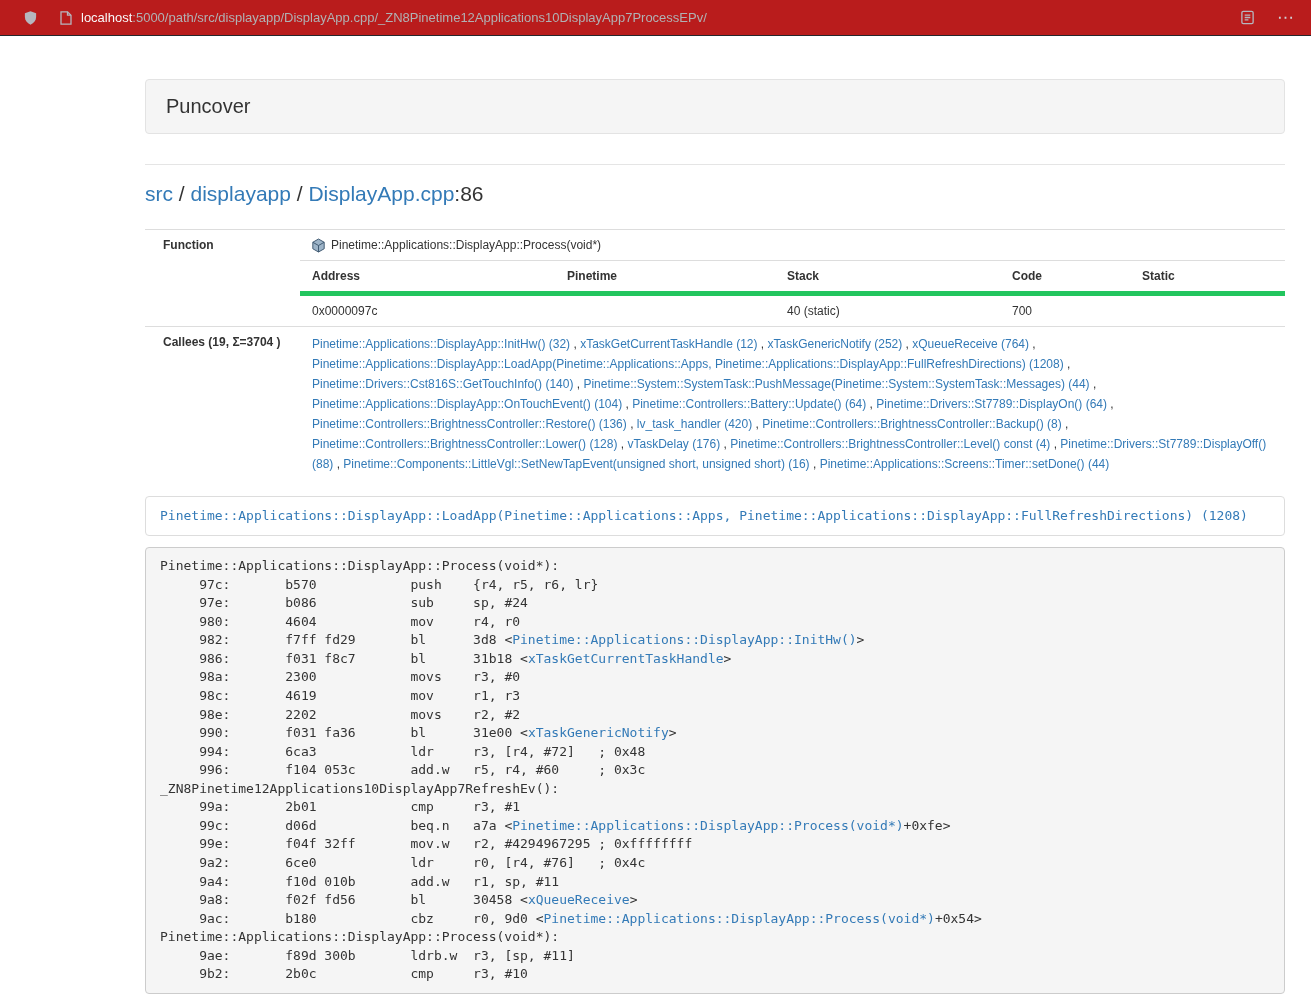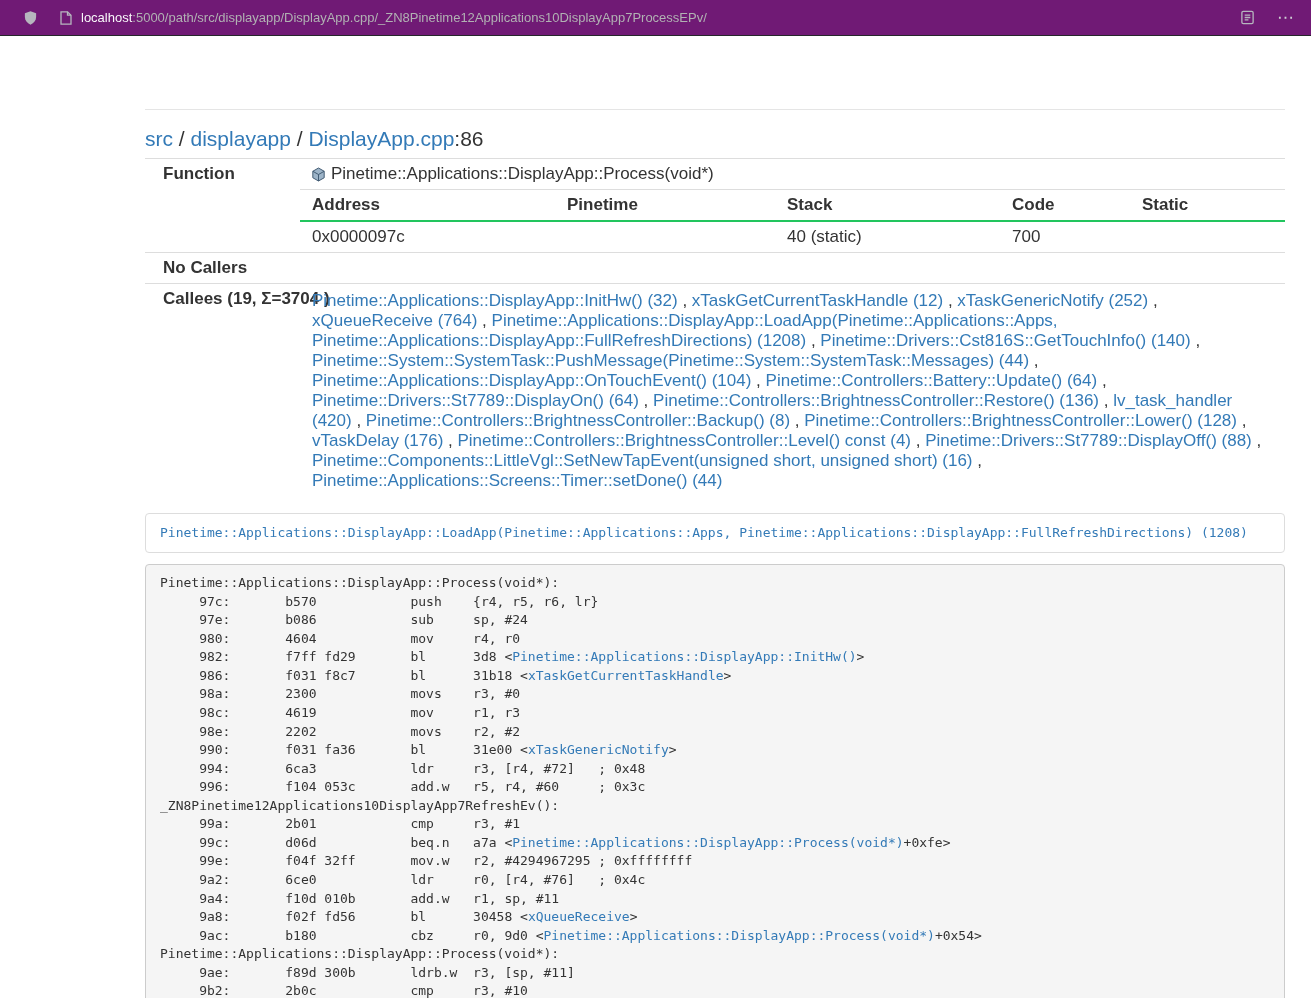--- a/index.html
+++ b/index.html
@@ -2,51 +2,51 @@
 <html style="--link-color: #337ab7;"><head>
 <meta charset="utf-8">
 <style>
   :root { --link-color:#337ab7; }
   * { margin:0; padding:0; box-sizing:border-box; }
   html, body { width:1311px; height:998px; overflow:hidden; }
   body { background:#fff; color:#333; font-family:"Liberation Sans", sans-serif; }
   a { color:var(--link-color); text-decoration:none; cursor:pointer; }
 
   
-  .browser-bar { height:36px; background:#701a75; border-bottom:1px solid #26262b; display:flex; align-items:center; }
+  .browser-bar { height:36px; background:#b91c1c; border-bottom:1px solid #26262b; display:flex; align-items:center; }
   .icon { display:inline-flex; align-items:center; }
   .shield-wrap { margin-left:23px; }
   .url-area { display:flex; align-items:center; margin-left:22px; flex:1; min-width:0; }
   .url-text { margin-left:9px; font-size:13px; color:#b1b1b3; white-space:nowrap; overflow:hidden; }
   .url-host { color:#f9f9fa; }
   .bar-actions { display:flex; align-items:center; margin-right:16px; }
   .reader-wrap { margin-right:22px; }
   .meatball { font-size:17px; color:#cfcfd4; line-height:1; letter-spacing:1px; }
 
   
   .container { width:1140px; margin-left:145px; padding-top:43px; }
   .title-panel { background:#f5f5f5; border:1px solid #e3e3e3; border-radius:4px; padding:15px 20px; }
   .title-text { font-size:20px; color:#333; }
   .divider { border:none; border-top:1px solid #e5e5e5; margin:30px 0 18px 0; }
   .breadcrumb { font-size:21px; line-height:21px; }
   .breadcrumb .sep { color:#333; }
 
   
-  .ftable { margin-top:9px; font-size:17px; }
+  .ftable { margin-top:25px; font-size:12px; }
   .trow { display:grid; grid-template-columns:155px 1fr; }
   .bordered { border-top:1px solid #ddd; }
   .cell { padding:5px 10px 5px 12px; line-height:20px; }
   .cell.th { font-weight:bold; padding-left:18px; padding-right:4px; white-space:nowrap; }
   .cell.nopad { padding:0; }
   .func-cell { display:flex; align-items:center; }
   .cube-wrap { margin-right:6px; display:inline-flex; flex:0 0 auto; }
   .stats { border-top:1px solid #ddd; }
   .stats-row { display:grid; grid-template-columns:255px 220px 225px 130px 1fr; }
   .scell { padding:5px 8px 5px 12px; line-height:20px; }
-  .stats-head { border-bottom:2px solid #22c55e; }
+  .stats-head { border-bottom:5px solid #22c55e; }
   .stats-head .scell { font-weight:bold; }
   .callees-cell { padding-top:7px; padding-bottom:6px; }
 
   
   .sym-panel { margin-top:16px; border:1px solid #ddd; border-radius:4px; padding:9px 14px;
                font-family:"DejaVu Sans Mono", monospace; font-size:13px; line-height:20px; }
   .asm { margin-top:11px; background:#f5f5f5; border:1px solid #ccc; border-radius:4px; padding:9px 14px;
          font-family:"DejaVu Sans Mono", monospace; font-size:13px; line-height:1.42857; color:#333;
          white-space:pre; tab-size:8; -moz-tab-size:8; overflow:hidden; }
 </style>
@@ -74,20 +74,23 @@
           <rect x="2" y="1.5" width="12" height="13" rx="1.5" fill="none" stroke="#b6b6be" stroke-width="1.4"></rect>
           <path d="M5 5.5h6M5 8h6M5 10.5h4" stroke="#b6b6be" stroke-width="1.4" fill="none"></path>
         </svg>
     </span>
     <span class="meatball">⋯</span>
   </div>
 </div>
 
 <div class="container">
 
+  <div class="title-panel">
+    <span class="title-text">Puncover</span>
+  </div>
 
   <hr class="divider">
 
   <div class="breadcrumb" id="breadcrumb"><a href="#">src</a><span class="sep"> / </span><a href="#">displayapp</a><span class="sep"> / </span><a href="#">DisplayApp.cpp</a><span>:86</span></div>
 
   <div class="ftable">
     <div class="trow bordered">
       <div class="cell th">Function</div>
       <div class="cell func-cell">
         <span class="cube-wrap">
@@ -114,24 +117,20 @@
               <div class="scell">0x0000097c</div>
               <div class="scell"></div>
               <div class="scell">40 (static)</div>
               <div class="scell">700</div>
               <div class="scell"></div>
             </div>
         </div>
       </div>
     </div>
     <div class="trow bordered">
-      <div class="cell th">No Callers</div>
-      <div class="cell"></div>
-    </div>
-    <div class="trow bordered">
       <div class="cell th">Callees (19, Σ=3704 )</div>
       <div class="cell callees-cell" id="callees"><a href="#">Pinetime::Applications::DisplayApp::InitHw() (32)</a><span class="sep"> , </span><a href="#">xTaskGetCurrentTaskHandle (12)</a><span class="sep"> , </span><a href="#">xTaskGenericNotify (252)</a><span class="sep"> , </span><a href="#">xQueueReceive (764)</a><span class="sep"> , </span><a href="#">Pinetime::Applications::DisplayApp::LoadApp(Pinetime::Applications::Apps, Pinetime::Applications::DisplayApp::FullRefreshDirections) (1208)</a><span class="sep"> , </span><a href="#">Pinetime::Drivers::Cst816S::GetTouchInfo() (140)</a><span class="sep"> , </span><a href="#">Pinetime::System::SystemTask::PushMessage(Pinetime::System::SystemTask::Messages) (44)</a><span class="sep"> , </span><a href="#">Pinetime::Applications::DisplayApp::OnTouchEvent() (104)</a><span class="sep"> , </span><a href="#">Pinetime::Controllers::Battery::Update() (64)</a><span class="sep"> , </span><a href="#">Pinetime::Drivers::St7789::DisplayOn() (64)</a><span class="sep"> , </span><a href="#">Pinetime::Controllers::BrightnessController::Restore() (136)</a><span class="sep"> , </span><a href="#">lv_task_handler (420)</a><span class="sep"> , </span><a href="#">Pinetime::Controllers::BrightnessController::Backup() (8)</a><span class="sep"> , </span><a href="#">Pinetime::Controllers::BrightnessController::Lower() (128)</a><span class="sep"> , </span><a href="#">vTaskDelay (176)</a><span class="sep"> , </span><a href="#">Pinetime::Controllers::BrightnessController::Level() const (4)</a><span class="sep"> , </span><a href="#">Pinetime::Drivers::St7789::DisplayOff() (88)</a><span class="sep"> , </span><a href="#">Pinetime::Components::LittleVgl::SetNewTapEvent(unsigned short, unsigned short) (16)</a><span class="sep"> , </span><a href="#">Pinetime::Applications::Screens::Timer::setDone() (44)</a></div>
     </div>
   </div>
 
   <div class="sym-panel">
     <a>Pinetime::Applications::DisplayApp::LoadApp(Pinetime::Applications::Apps, Pinetime::Applications::DisplayApp::FullRefreshDirections) (1208)</a>
   </div>
 
   <pre class="asm" id="asm">Pinetime::Applications::DisplayApp::Process(void*):

